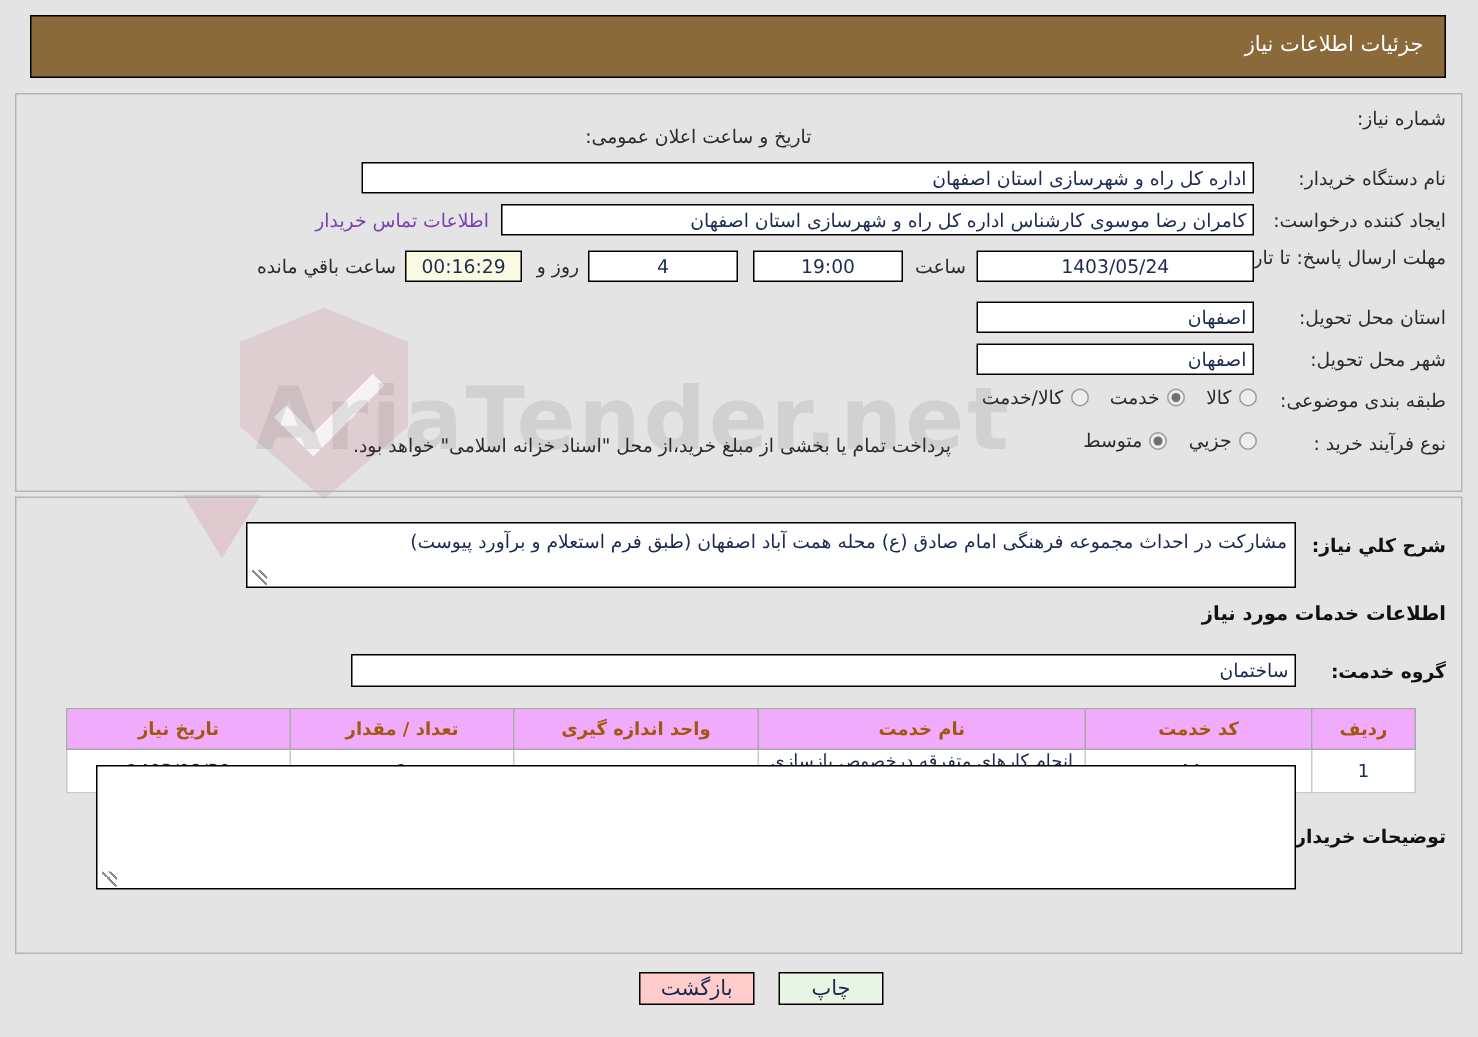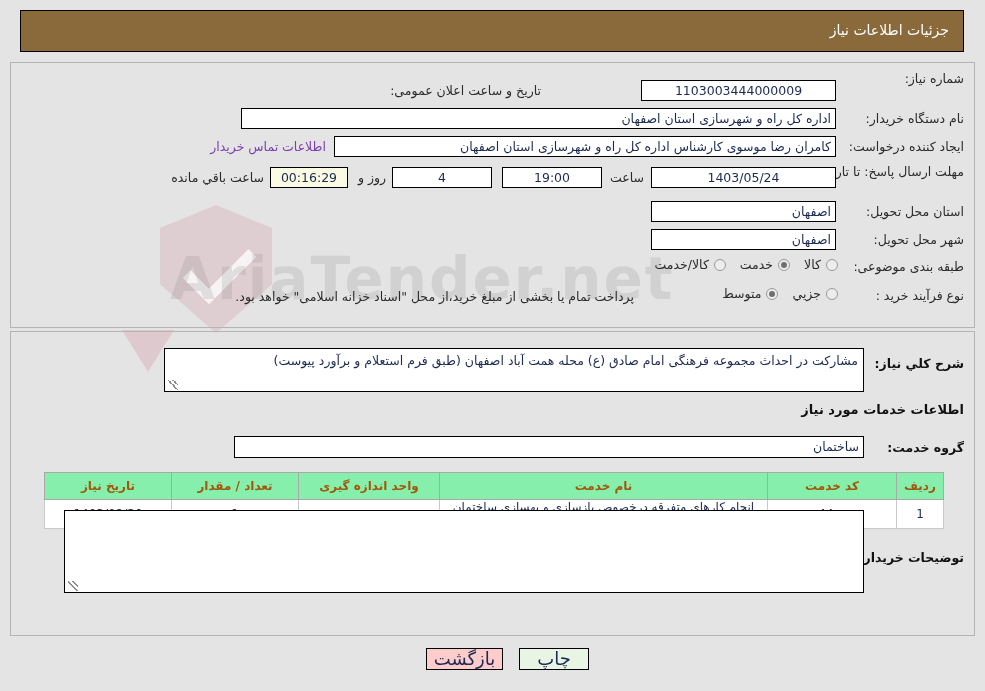--- a/index.html
+++ b/index.html
@@ -129,33 +129,33 @@
     position:absolute;font-size:13px;font-weight:bold;color:#111;white-space:nowrap;
   }
   .bold-lbl{font-weight:bold;color:#111;}
 
   
   table.grid{
     position:absolute;border-collapse:collapse;
     font-size:12px;background:#fff;
   }
   table.grid th{
-    background:#86efac;color:#a2580c;font-weight:bold;
-    border:1px solid #a8a8a8;height:26px;padding:0 4px;text-align:center;
+    background:#f0abfc;color:#a2580c;font-weight:bold;
+    border:1px solid #a8a8a8;height:26px;padding:0 15px;text-align:center;
     font-size:12px;
   }
   table.grid td{
     background:#fff;border:1px solid #c9c9c9;height:26px;padding:0 6px;
     text-align:center;color:#1b2a52;font-size:12px;
   }
 
   
   .btn{
     position:absolute;border:1px solid #000;box-sizing:border-box;
-    font-size:18px;color:#1b2a52;text-align:center;
+    font-size:14px;color:#1b2a52;text-align:center;
     height:22px;line-height:20px;cursor:pointer;
   }
   .btn.print{background:#e8f5e4;}
   .btn.back{background:#ffcccc;}
 </style>
 </head>
 <body>
 
 <div class="watermark">
   <div class="wm-shield"></div>
@@ -165,21 +165,20 @@
 
 <div class="page">
 
   <div class="titlebar">
     <span>جزئیات اطلاعات نیاز</span>
   </div>
 
   <div class="panel" id="panel-top">
 
     <div class="row-label" style="right:10px;top:8px;width:120px;">شماره نیاز:</div>
-    <div class="fld center" style="right:138px;top:17px;width:195px;">1103003444000009</div>
 
     <div class="row-label" style="right:433px;top:20px;width:160px;">تاریخ و ساعت اعلان عمومی:</div>
 
     <div class="row-label" style="right:10px;top:48px;width:120px;">نام دستگاه خریدار:</div>
     <div class="fld right" style="right:138px;top:45px;width:595px;">اداره کل راه و شهرسازی استان اصفهان</div>
 
     <div class="row-label" style="right:10px;top:76px;width:120px;">ایجاد کننده درخواست:</div>
     <div class="fld right" style="right:138px;top:73px;width:502px;">کامران رضا موسوی کارشناس اداره کل راه و شهرسازی استان اصفهان</div>
     <div class="link" style="right:648px;top:76px;">اطلاعات تماس خریدار</div>
 

